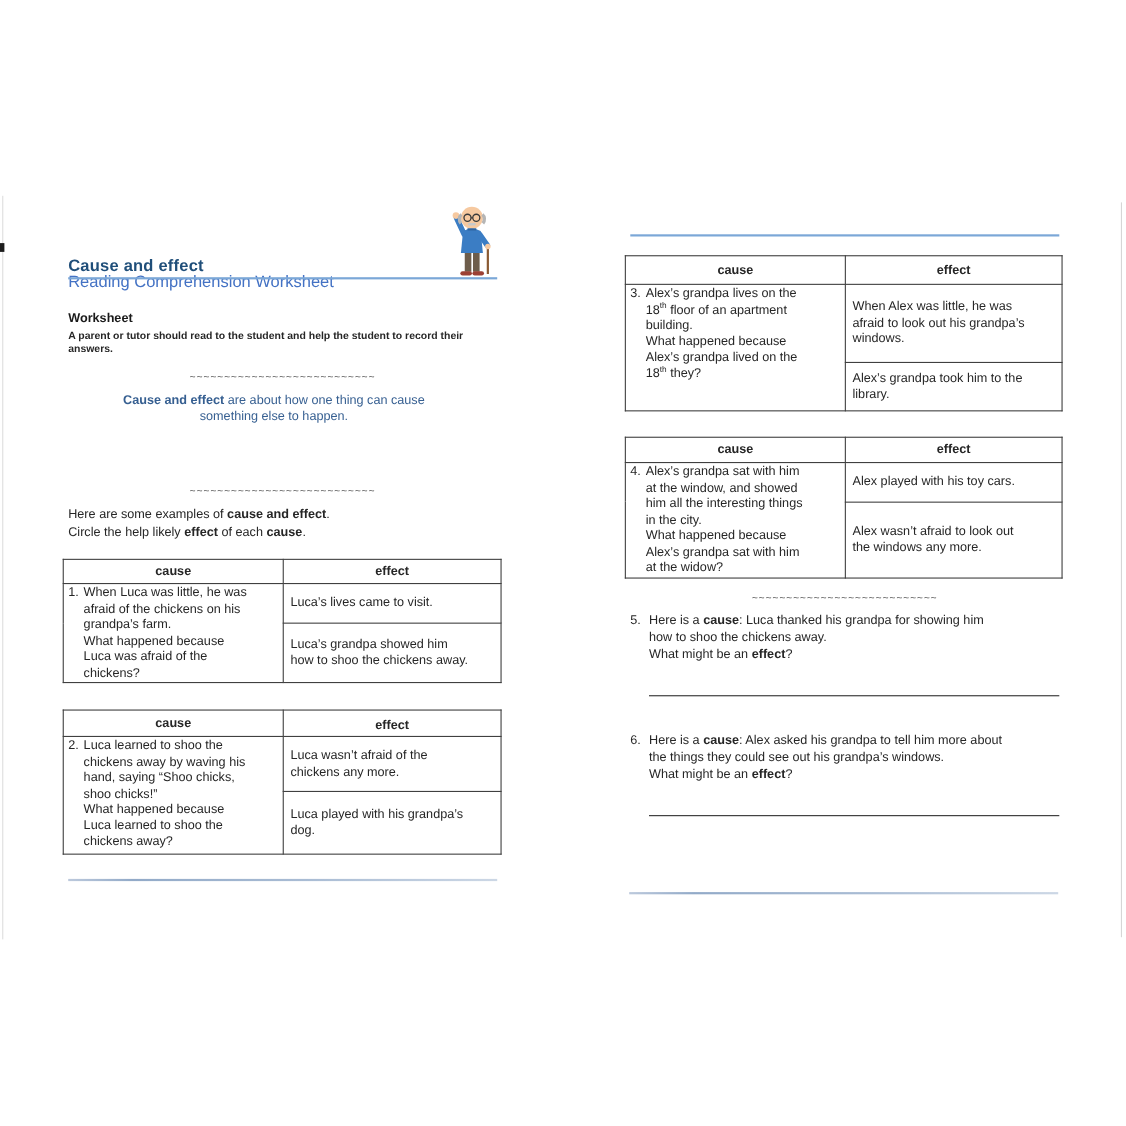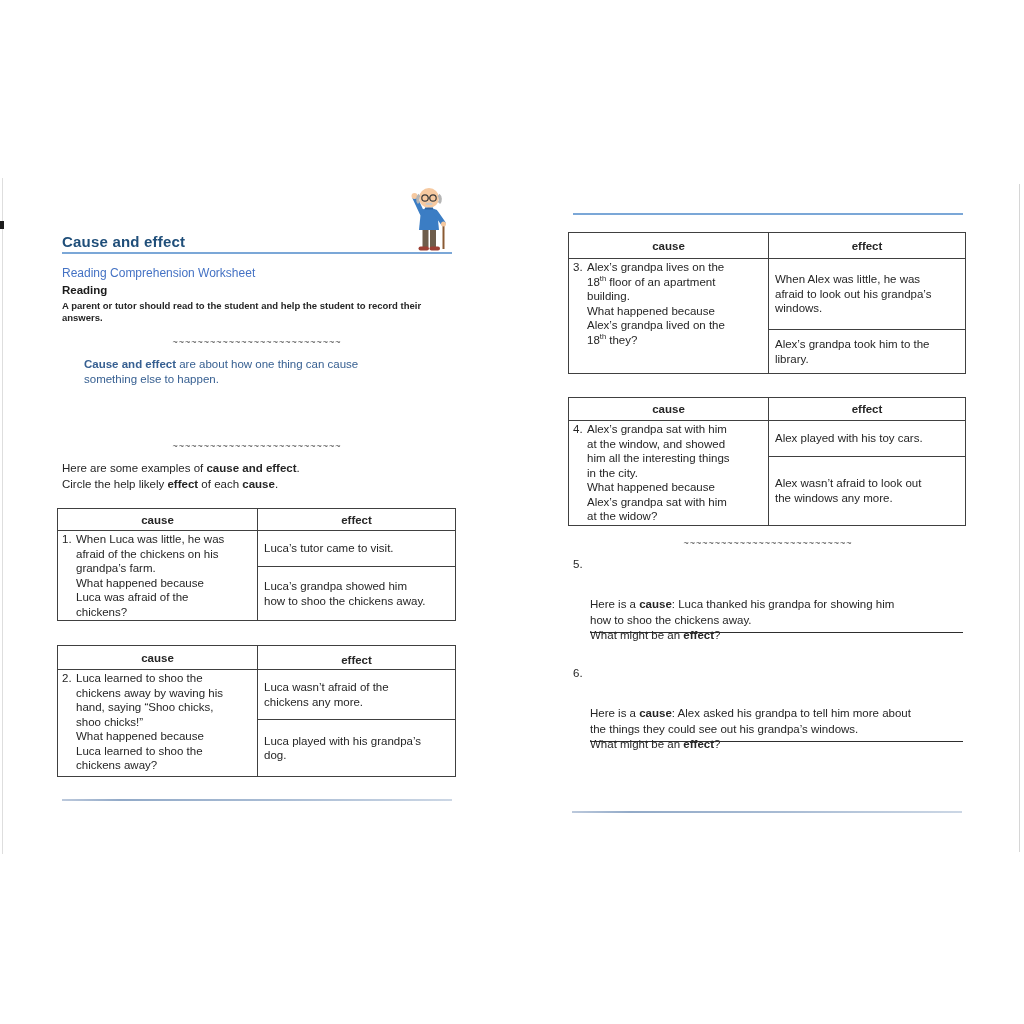--- a/index.html
+++ b/index.html
@@ -7,32 +7,32 @@
   .abs{position:absolute;}
 
   
   .edge-left{left:2px;top:178px;width:1px;height:676px;background:#dedede;}
   .edge-right{left:1019px;top:184px;width:1px;height:668px;background:#d6d6d6;}
   .edge-mark{left:0;top:221px;width:4px;height:8px;background:#1c1c1c;}
 
   
   .title{left:62px;top:233px;font-size:15px;font-weight:bold;color:#1F4E79;letter-spacing:.2px;}
   .title-rule{left:62px;top:252px;width:390px;height:2px;background:#7BA7D7;z-index:1;}
-  .subtitle{left:62px;top:266px;font-size:12px;color:#4472C4;}
+  .subtitle{left:62px;top:248px;font-size:15px;color:#4472C4;}
   .grandpa{left:402px;top:186px;z-index:2;}
 
   .practice-h{left:62px;top:284px;font-size:11.5px;font-weight:bold;color:#1a1a1a;}
   .practice-b{left:62px;top:300px;width:400px;font-size:9.5px;line-height:12px;white-space:pre-line;font-weight:bold;}
 
   .sep{font-size:9px;color:#4a4a4a;text-align:center;letter-spacing:1px;white-space:nowrap;}
   .sep1{left:62px;top:337px;width:390px;}
   .sep2{left:62px;top:441px;width:390px;}
   .sep3{left:573px;top:538px;width:390px;}
 
-  .intro{left:84px;top:357px;width:330px;}
+  .intro{left:84px;top:357px;width:330px;text-align:center;}
   .intro p{margin:0 0 9px 0;color:#365F91;font-size:11.5px;line-height:15px;white-space:pre-line;}
   .intro b{font-weight:bold;}
 
   .examples{left:62px;top:461px;font-size:11.5px;line-height:15.5px;white-space:nowrap;}
 
   
   .twrap{background:#fff;}
   .t1{left:57px;top:508px;width:399px;}
   .t2{left:57px;top:645px;width:399px;}
   .t3{left:568px;top:232px;width:398px;}
@@ -49,21 +49,21 @@
   .t2 tr.hr{height:24px;} .t2 tr.er1{height:50px;} .t2 tr.er2{height:57px;}
   .t3 tr.hr{height:26px;} .t3 tr.er1{height:71px;} .t3 tr.er2{height:44px;}
   .t4 tr.hr{height:23px;} .t4 tr.er1{height:34px;} .t4 tr.er2{height:65px;}
   .th-low{vertical-align:bottom !important;padding-bottom:3px !important;}
   sup{font-size:7.5px;line-height:0;vertical-align:super;}
 
   
   .top-rule-right{left:573px;top:213px;width:390px;height:2px;background:#7BA7D7;}
   .question{display:flex;font-size:11.5px;line-height:15.5px;}
   .question .num{width:17px;flex:none;}
-  .question .qtext{white-space:pre-line;margin-top:40px;}
+  .question .qtext{white-space:pre-line;}
   .q5{left:573px;top:557px;} .q5 .qtext{width:322px;}
   .q6{left:573px;top:666px;} .q6 .qtext{width:350px;}
   .answer-line{height:0;border-top:1.2px solid #2e2e2e;}
   .a5{left:590px;top:632px;width:373px;}
   .a6{left:590px;top:741px;width:373px;}
 
   .footer-line{height:2px;background:linear-gradient(90deg,#bcc9dc 0%,#92aac8 15%,#a9bcd4 55%,#ccd7e5 100%);}
   .f-left{left:62px;top:799px;width:390px;}
   .f-right{left:572px;top:811px;width:390px;}
 </style>
@@ -95,21 +95,21 @@
     <circle cx="31" cy="12" r="3.2" fill="none" stroke="#3a3a3a" stroke-width="1.2"></circle>
     <line x1="26.2" y1="12" x2="27.8" y2="12" stroke="#3a3a3a" stroke-width="1.2"></line>
     <rect x="23.5" y="16.8" width="7" height="2.2" rx="1.1" fill="#c9c9c9"></rect>
     <rect x="23" y="21.5" width="8" height="2" fill="#2f64a0"></rect>
   </svg>
 </div>
 
 <div class="abs title">Cause and effect</div>
 <div class="abs subtitle">Reading Comprehension Worksheet</div>
 
-<div class="abs practice-h">Reading</div>
+<div class="abs practice-h">Worksheet</div>
 <div class="abs practice-b">A parent or tutor should read to the student and help the student to record their
 answers.</div>
 
 <div class="abs sep sep1">~~~~~~~~~~~~~~~~~~~~~~~~~~~</div>
 
 <div class="abs intro">
   <p><b>Cause and effect</b><span> are about how one thing can cause
 something else to happen.</span></p>
 </div>
 
@@ -135,21 +135,21 @@
       <td rowspan="2">
         <div class="cc">
           <span class="num">1.</span>
           <span class="ctext"><span>When Luca was little, he was
 afraid of the chickens on his
 grandpa’s farm.</span><br><span>What happened because
 Luca was afraid of the
 chickens?</span></span>
         </div>
       </td>
-      <td class="effect-cell">Luca’s tutor came to visit.</td>
+      <td class="effect-cell">Luca’s lives came to visit.</td>
     </tr>
     <tr class="er2">
       <td class="effect-cell">Luca’s grandpa showed him
 how to shoo the chickens away.</td>
     </tr>
   </tbody>
     </table>
 </div>
 
 <div class="abs twrap t2">

